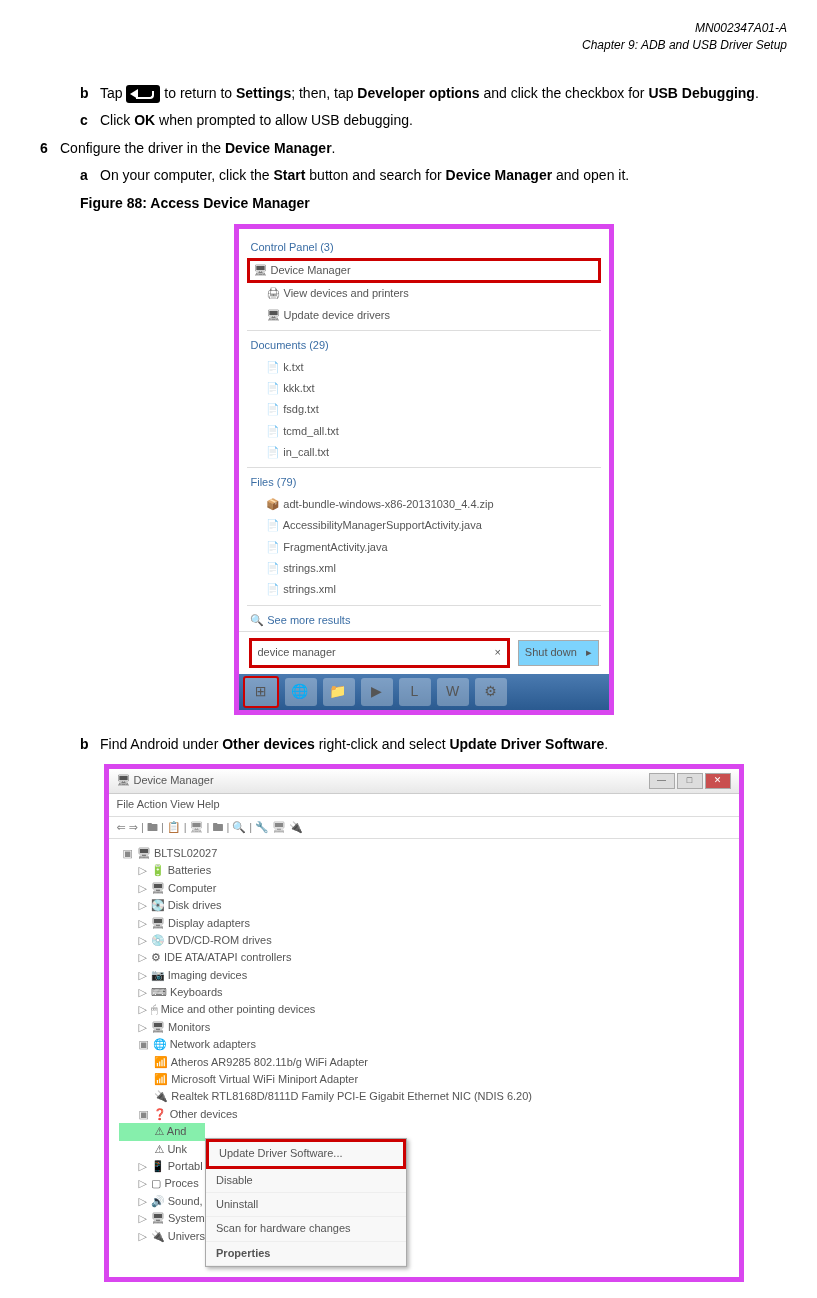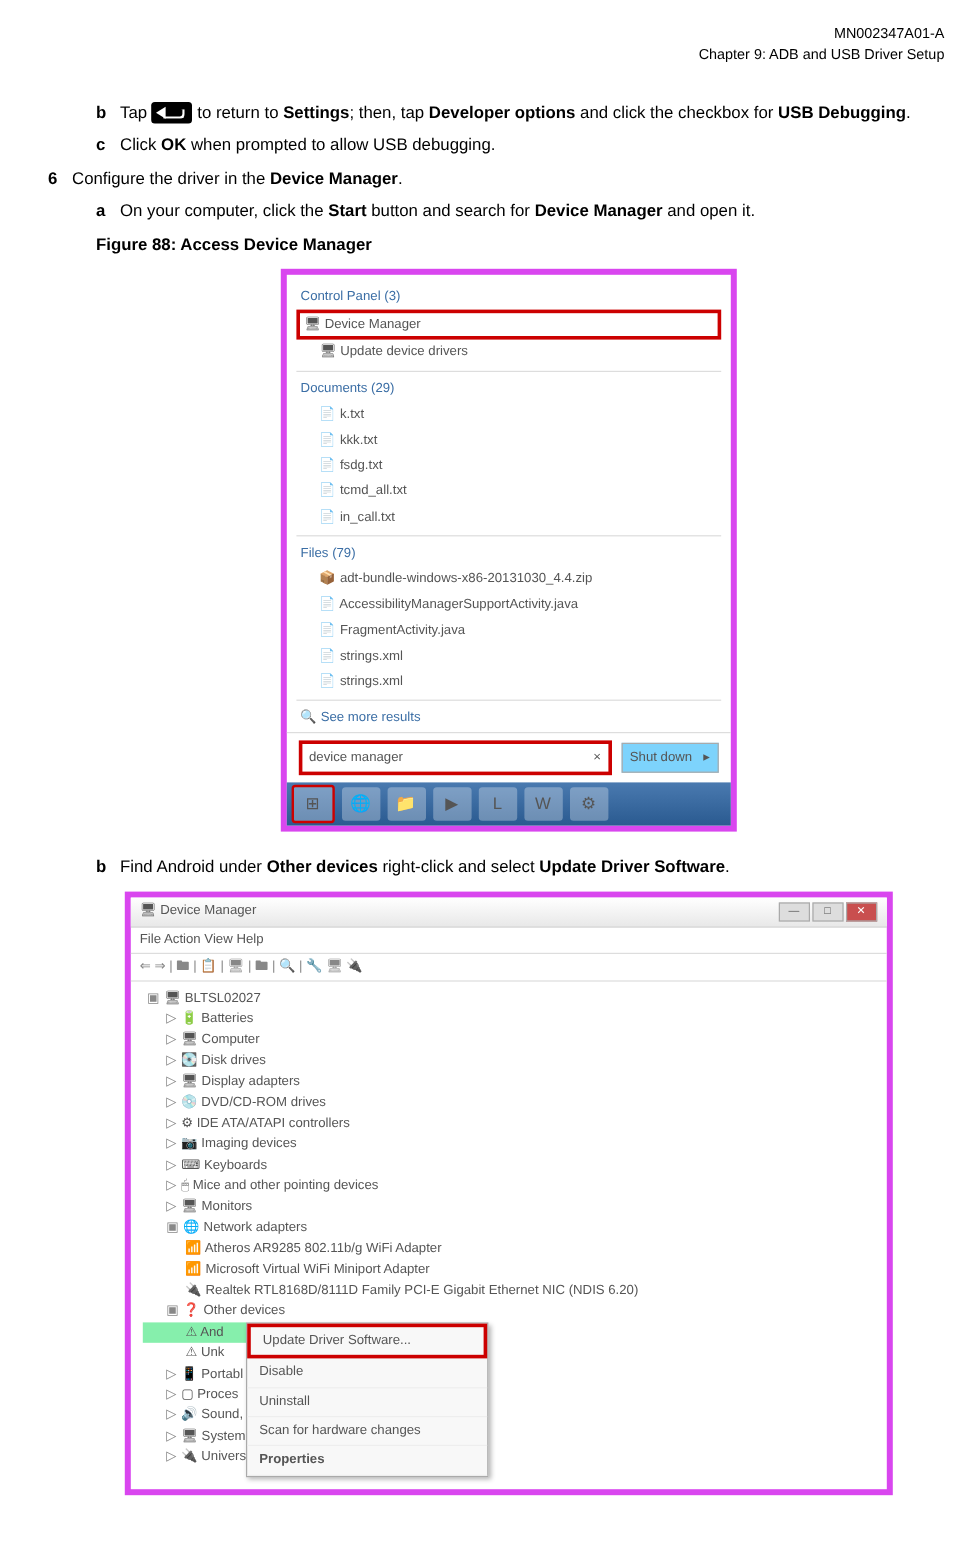--- a/index.html
+++ b/index.html
@@ -9,20 +9,21 @@
       margin: 0;
       padding: 20px 30px 20px 20px;
       width: 817px;
       box-sizing: border-box;
       line-height: 1.4;
     }
     .header-right {
       text-align: right;
       font-size: 12px;
       margin-bottom: 30px;
+      font-style: italic;
     }
     .content {
       margin-left: 40px;
     }
     .step {
       display: flex;
       margin-bottom: 8px;
     }
     .step-letter {
       font-weight: bold;
@@ -267,20 +268,21 @@
   </div>
 
   <div class="figure-title">Figure 88: Access Device Manager</div>
 
   <div class="figure-container">
     <div class="screenshot ss1">
       <div class="ss1-section">Control Panel (3)</div>
       <div class="ss1-highlight">
         <span>🖥 </span><span>Device Manager</span>
       </div>
+      <div class="ss1-item">🖨 <span>View devices and printers</span></div>
       <div class="ss1-item">🖥 <span>Update device drivers</span></div>
       <div class="ss1-divider"></div>
       <div class="ss1-section">Documents (29)</div>
       <div class="ss1-item">📄 <span>k.txt</span></div>
       <div class="ss1-item">📄 <span>kkk.txt</span></div>
       <div class="ss1-item">📄 <span>fsdg.txt</span></div>
       <div class="ss1-item">📄 <span>tcmd_all.txt</span></div>
       <div class="ss1-item">📄 <span>in_call.txt</span></div>
       <div class="ss1-divider"></div>
       <div class="ss1-section">Files (79)</div>
@@ -352,21 +354,21 @@
         <div style="display:flex">
           <div style="flex-shrink:0">
             <div class="tree-item l2" style="background:#86efac">⚠ <span>And</span></div>
             <div class="tree-item l2">⚠ <span>Unk</span></div>
             <div class="tree-item"><span class="expander">▷</span>📱 <span>Portabl</span></div>
             <div class="tree-item"><span class="expander">▷</span>▢ <span>Proces</span></div>
             <div class="tree-item"><span class="expander">▷</span>🔊 <span>Sound,</span></div>
             <div class="tree-item"><span class="expander">▷</span>🖥 <span>System</span></div>
             <div class="tree-item"><span class="expander">▷</span>🔌 <span>Univers</span></div>
           </div>
-          <div class="ctx-menu" style="margin-left:0;margin-top:0">
+          <div class="ctx-menu" style="margin-left:0;margin-top:15px">
             <div class="ctx-item ctx-highlight">Update Driver Software...</div>
             <div class="ctx-item">Disable</div>
             <div class="ctx-item">Uninstall</div>
             <div class="ctx-item">Scan for hardware changes</div>
             <div class="ctx-item prop">Properties</div>
           </div>
         </div>
       </div>
     </div>
   </div>

